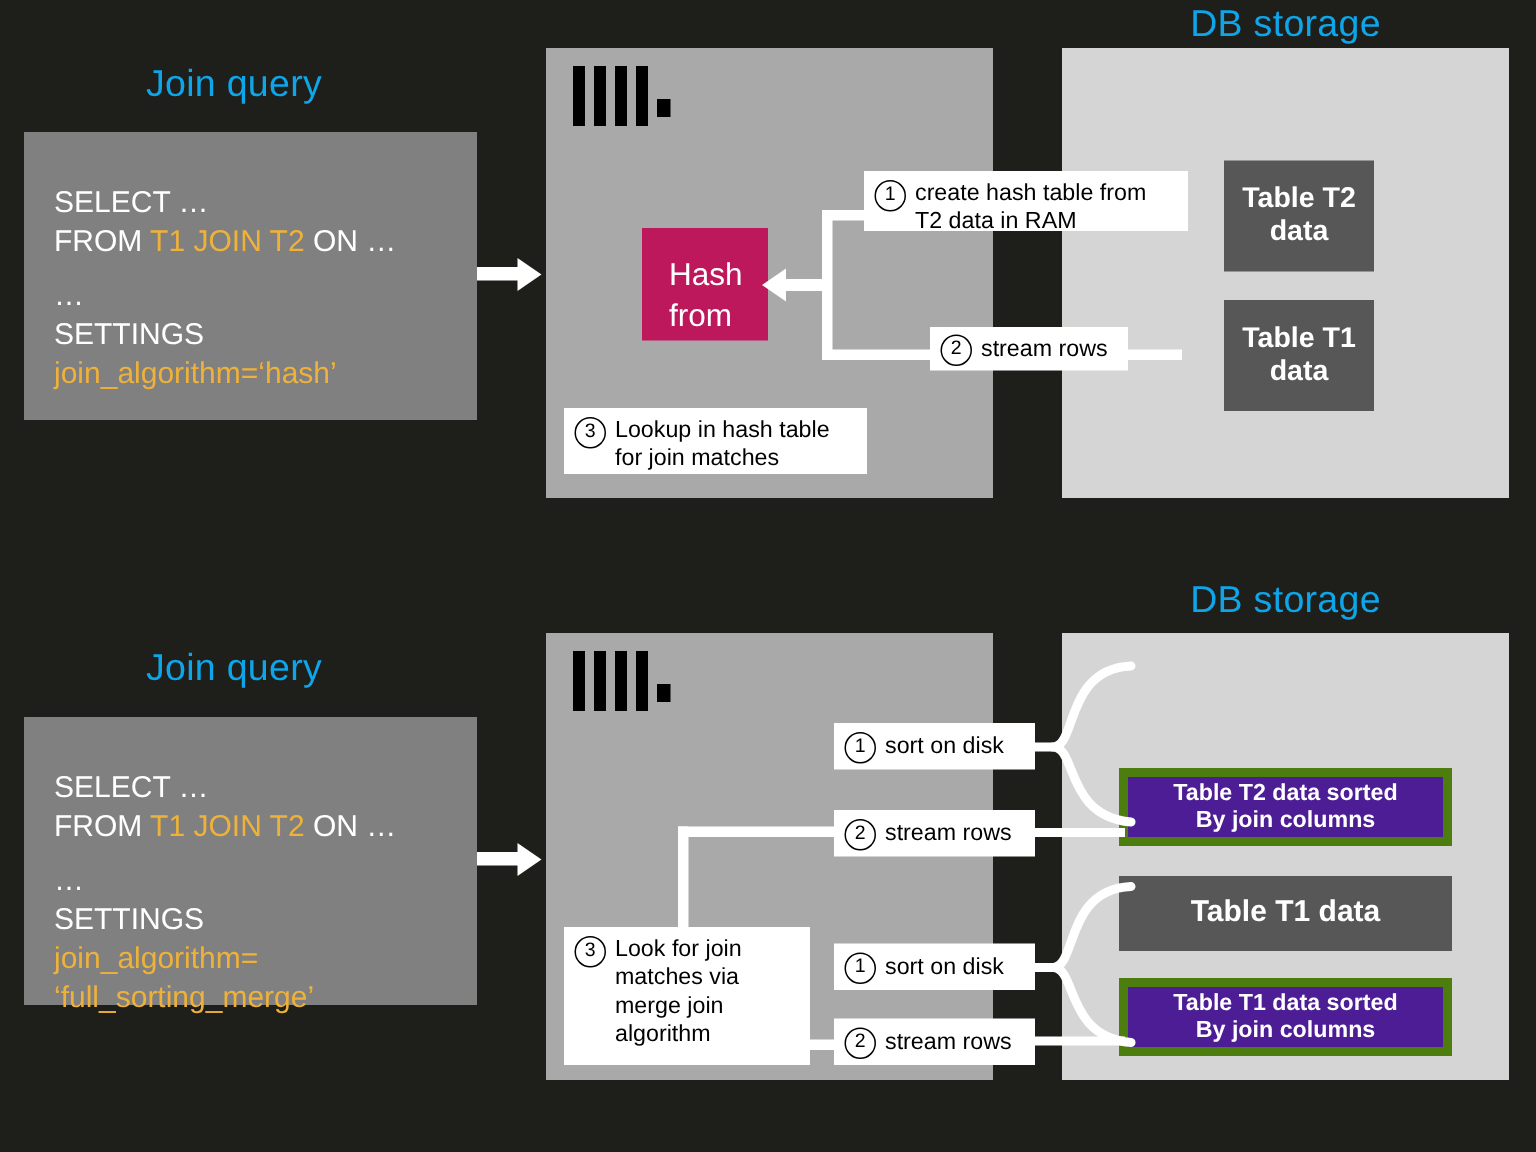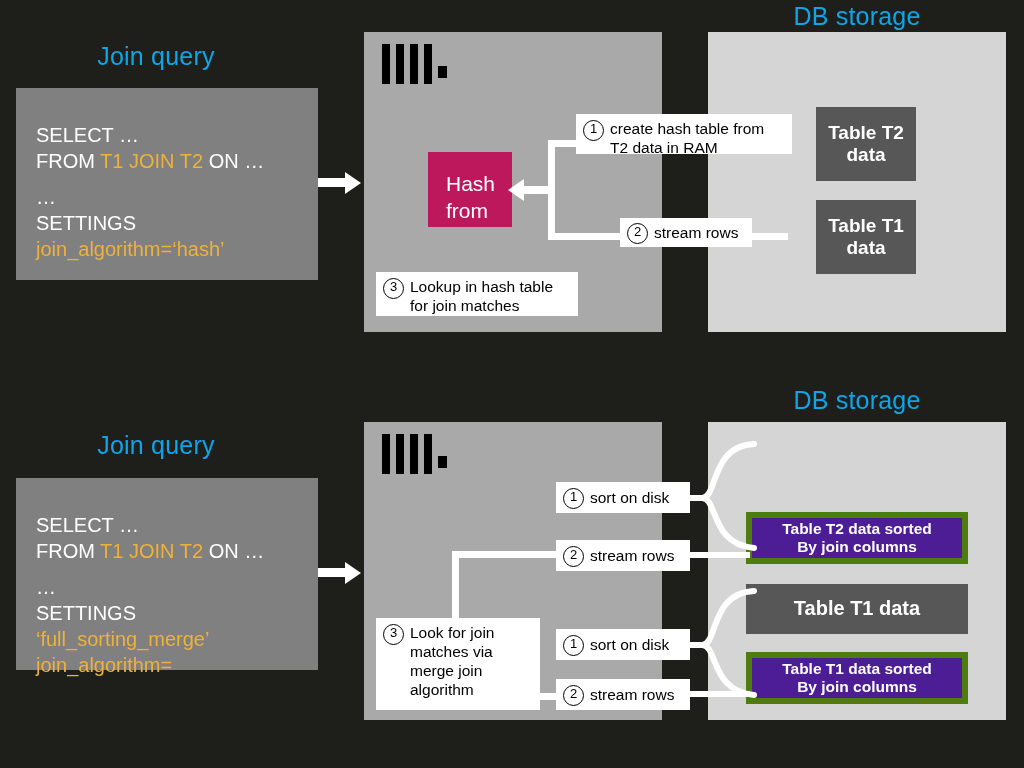--- a/index.html
+++ b/index.html
@@ -163,22 +163,22 @@
   <div class="abs storage" style="left:708px;top:422px;width:298px;height:298px;"></div>
 
   <div class="abs querybox" style="left:16px;top:478px;width:302px;height:192px;">
     <div>SELECT …</div>
     <div>
       <span>FROM </span><span class="kw">T1 JOIN T2</span><span> ON …</span>
     </div>
     <div class="q-gap"></div>
     <div>…</div>
     <div>SETTINGS</div>
+    <div class="kw">join_algorithm=</div>
     <div class="kw">‘full_sorting_merge’</div>
-    <div class="kw">join_algorithm=</div>
   </div>
 
   <div class="ln" style="left:318px;top:568px;width:30px;height:9px;"></div>
   <div class="arrowR" style="left:345px;top:561.5px;"></div>
 
   <div class="ln" style="left:452px;top:551px;width:110px;height:7px;"></div>
   <div class="ln" style="left:452px;top:551px;width:7px;height:75px;"></div>
 
   <div class="ln" style="left:536px;top:693px;width:40px;height:7px;"></div>
 

